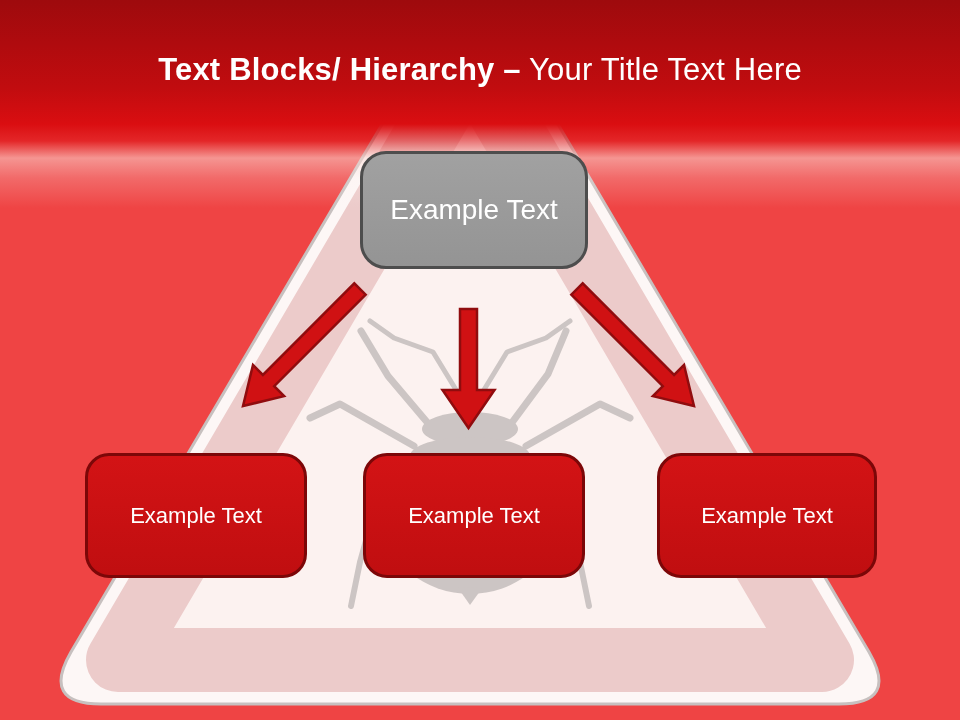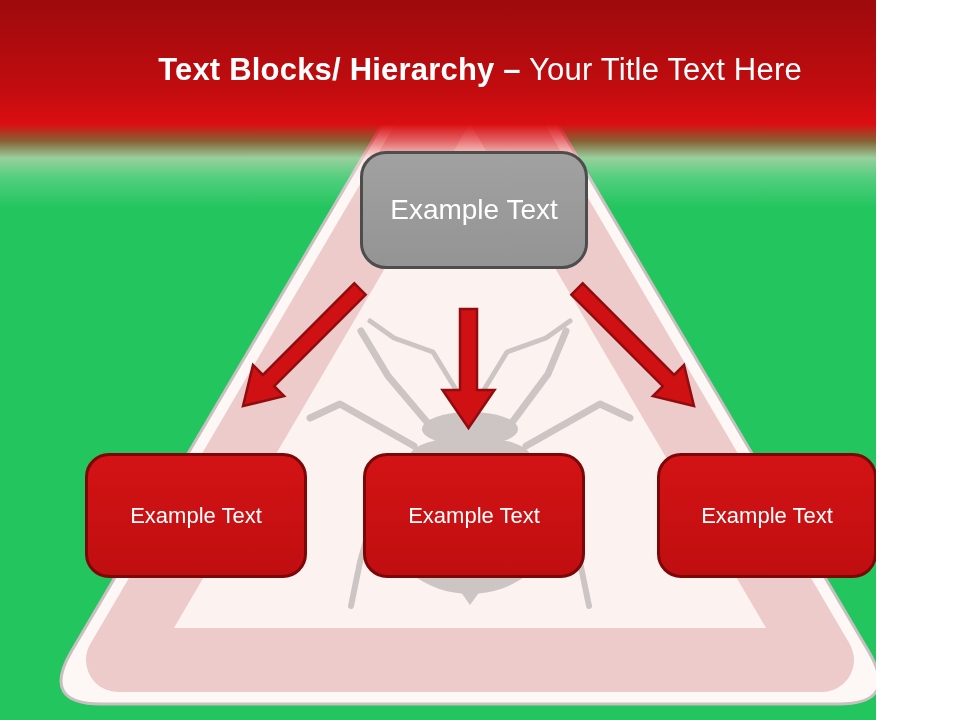--- a/index.html
+++ b/index.html
@@ -1,20 +1,20 @@
 <!DOCTYPE html>
 <html><head>
 <meta charset="utf-8">
 <style>
   html,body{margin:0;padding:0;}
   .slide{
     position:relative;
-    width:876px;height:720px;
+    width:960px;height:720px;
     overflow:hidden;
-    background:#22c55e;
+    background:#ef4444;
     font-family:"Liberation Sans", sans-serif;
   }
   
   .sign-layer{
     position:absolute;left:0;top:0;width:960px;height:720px;z-index:1;
   }
   
   .header{
     position:absolute;left:0;top:0;width:960px;height:210px;z-index:2;
     background:linear-gradient(180deg,

